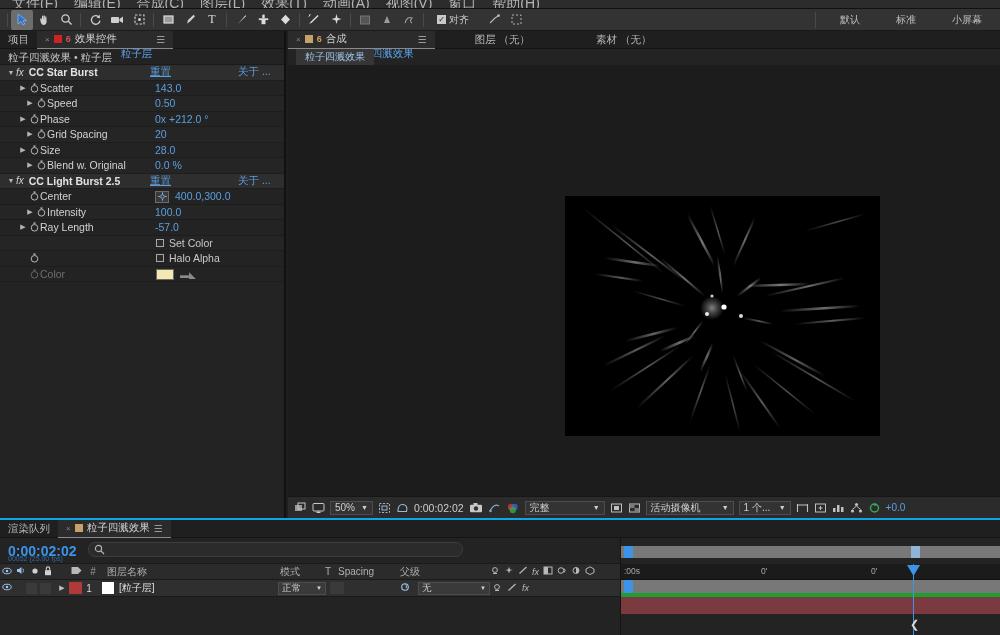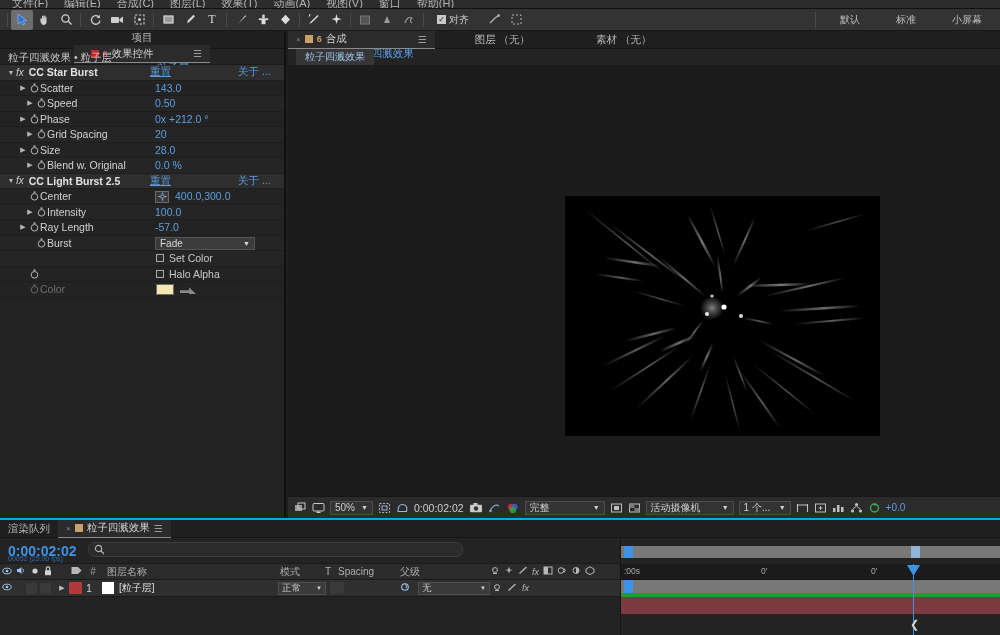--- a/index.html
+++ b/index.html
@@ -13,21 +13,21 @@
     position: relative;
   }
   
   .menubar {
     height: 9px; background: #2c2c2c;
     display: flex; align-items: center; padding-left: 4px;
     border-bottom: 1px solid #111;
     overflow: hidden;
   }
   .menubar .mi {
-    font-size: 11px; color: #b4b4b4; padding: 0 8px;
+    font-size: 14px; color: #b4b4b4; padding: 0 8px;
     line-height: 9px; white-space: nowrap;
     transform: translateY(-1px);
   }
   
   .toolbar {
     height: 22px; background: #333333;
     display: flex; align-items: center;
     border-bottom: 1px solid #1a1a1a;
     padding-left: 4px;
   }
@@ -57,21 +57,20 @@
   .main { position: absolute; top: 31px; left: 0; right: 0; bottom: 117px; }
   
   .leftpanel {
     position: absolute; left: 0; top: 0; width: 286px; bottom: 0;
     background: #232323; border-right: 2px solid #111;
   }
   .paneltabs {
     height: 18px; background: #1f1f1f;
     display: flex; align-items: center;
     border-bottom: 1px solid #141414;
-    flex-direction: column;
   }
   .tabitem {
     display: flex; align-items: center; gap: 4px;
     padding: 0 8px; height: 18px; font-size: 10.5px; color: #b8b8b8;
   }
   .tabitem.sel {
     background: #2b2b2b; border-bottom: 1px solid #8a8a8a;
     color: #cfcfcf;
   }
   .tabclose { font-size: 8px; color: #8a8a8a; }
@@ -510,35 +509,20 @@
         <span class="stopw">
           <svg width="9" height="10" viewBox="0 0 9 10">
               <circle cx="4.5" cy="5.8" r="3.3" fill="none" stroke="#b5b5b5" stroke-width="1"></circle>
               <rect x="3.5" y="0.4" width="2" height="1.5" fill="#b5b5b5"></rect>
             </svg>
         </span>
         <span class="pname">Ray Length</span>
         <span class="pval">-57.0</span>
       </div>
 
-      <div class="row alt rowrel">
-        <span class="indent"></span>
-        <span class="tri"></span>
-        <span class="stopw">
-          <svg width="9" height="10" viewBox="0 0 9 10">
-              <circle cx="4.5" cy="5.8" r="3.3" fill="none" stroke="#b5b5b5" stroke-width="1"></circle>
-              <rect x="3.5" y="0.4" width="2" height="1.5" fill="#b5b5b5"></rect>
-            </svg>
-        </span>
-        <span class="pname">Burst</span>
-        <span class="dropdown">
-          <span>Fade</span>
-          <span style="font-size:7px">▼</span>
-        </span>
-      </div>
 
       <div class="row alt rowrel">
         <span class="indent"></span>
         <span class="tri"></span>
         <span class="stopw"></span>
         <span class="cbrow">
           <span class="cbbox"></span>
           <span>Set Color</span>
         </span>
       </div>

